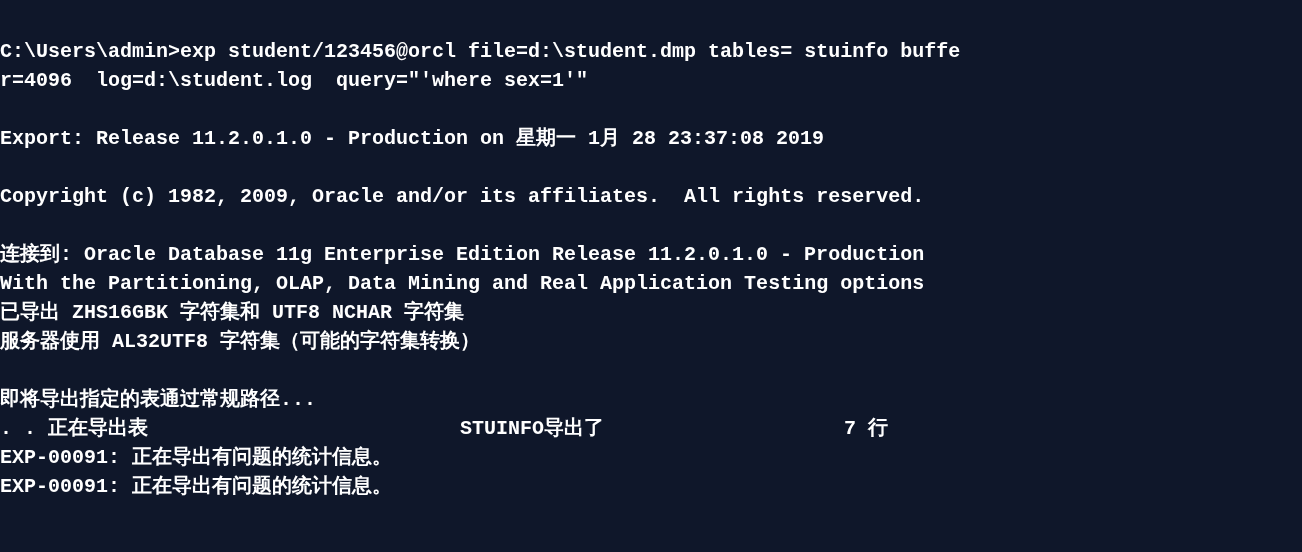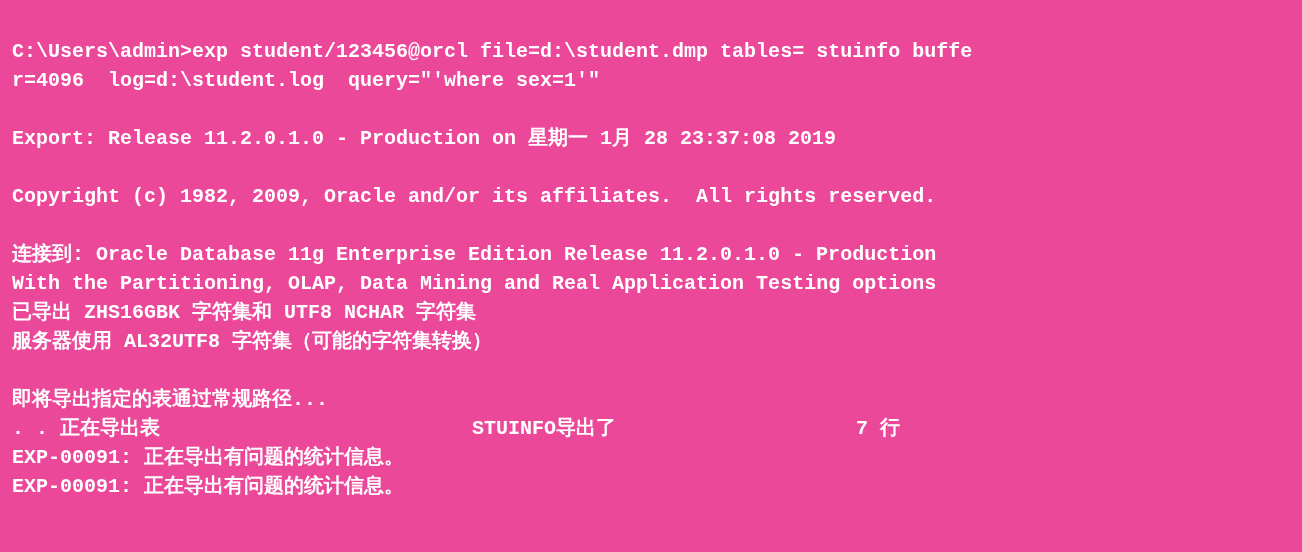--- a/index.html
+++ b/index.html
@@ -12,23 +12,23 @@
       width: 1302px;
       height: 552px;
       background-color: #000000;
       overflow: hidden;
       font-family: 'Courier New', Courier, monospace;
     }
 
     .terminal {
       width: 1302px;
       height: 552px;
-      background-color: #ec4899;
+      background-color: #0f172a;
       color: #ffffff;
-      padding: 8px 12px;
+      padding: 8px 0;
       font-size: 20px;
       line-height: 1.45;
       white-space: pre-wrap;
       word-break: break-all;
       overflow: hidden;
     }
 
     .line {
       display: block;
       color: #ffffff;

